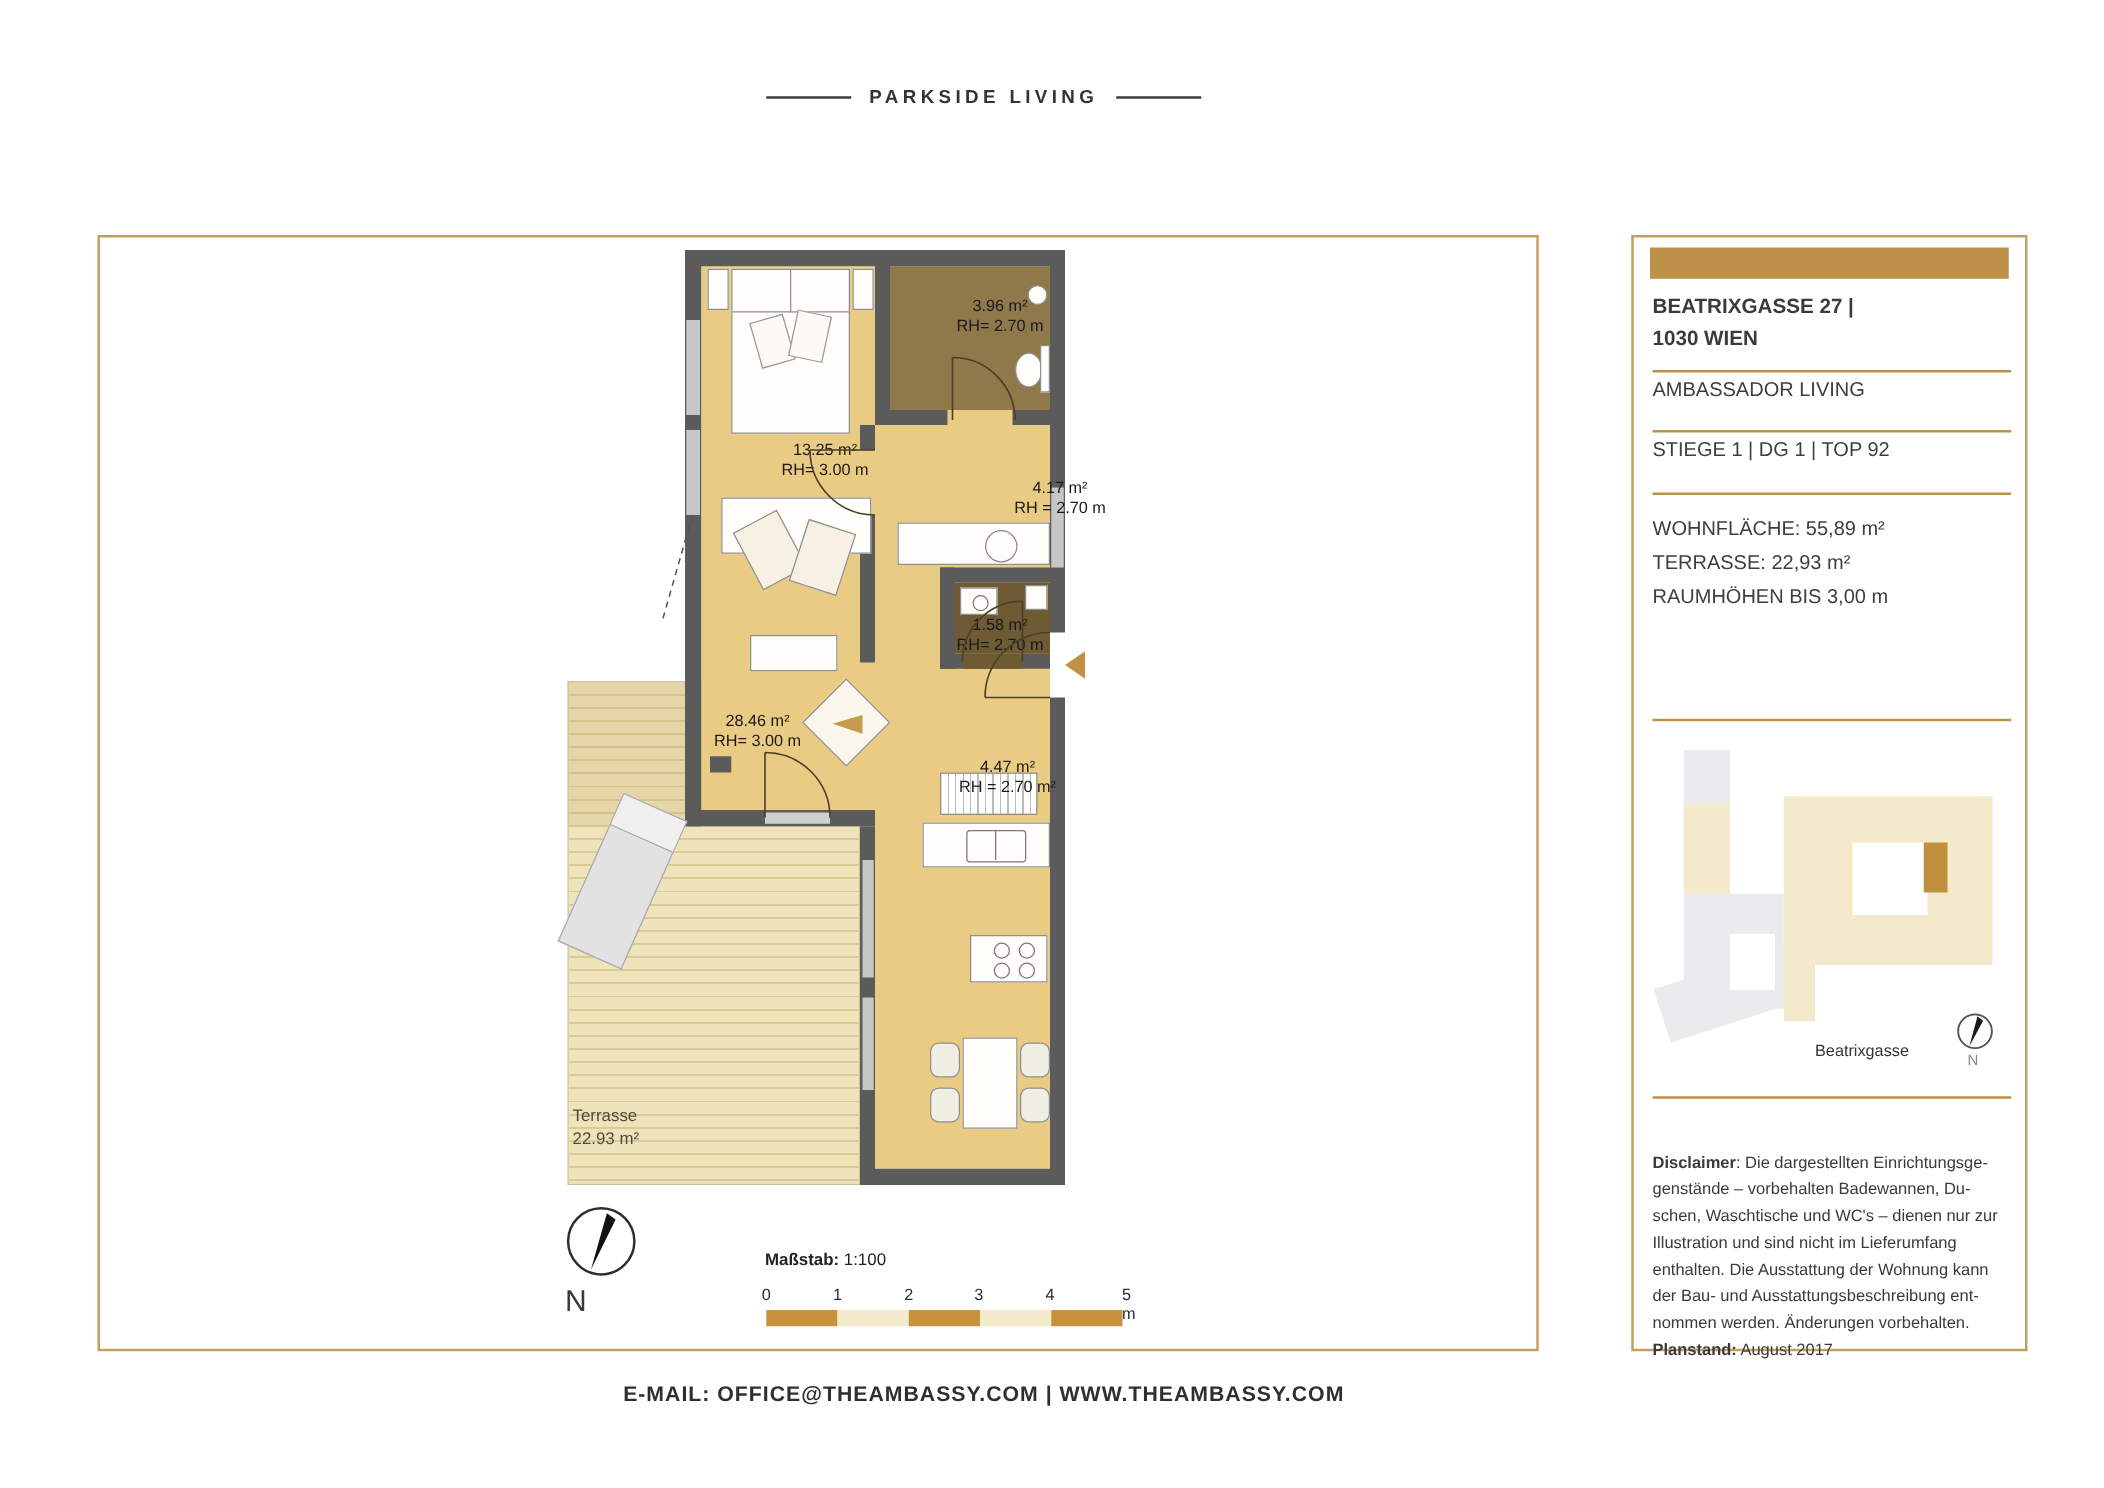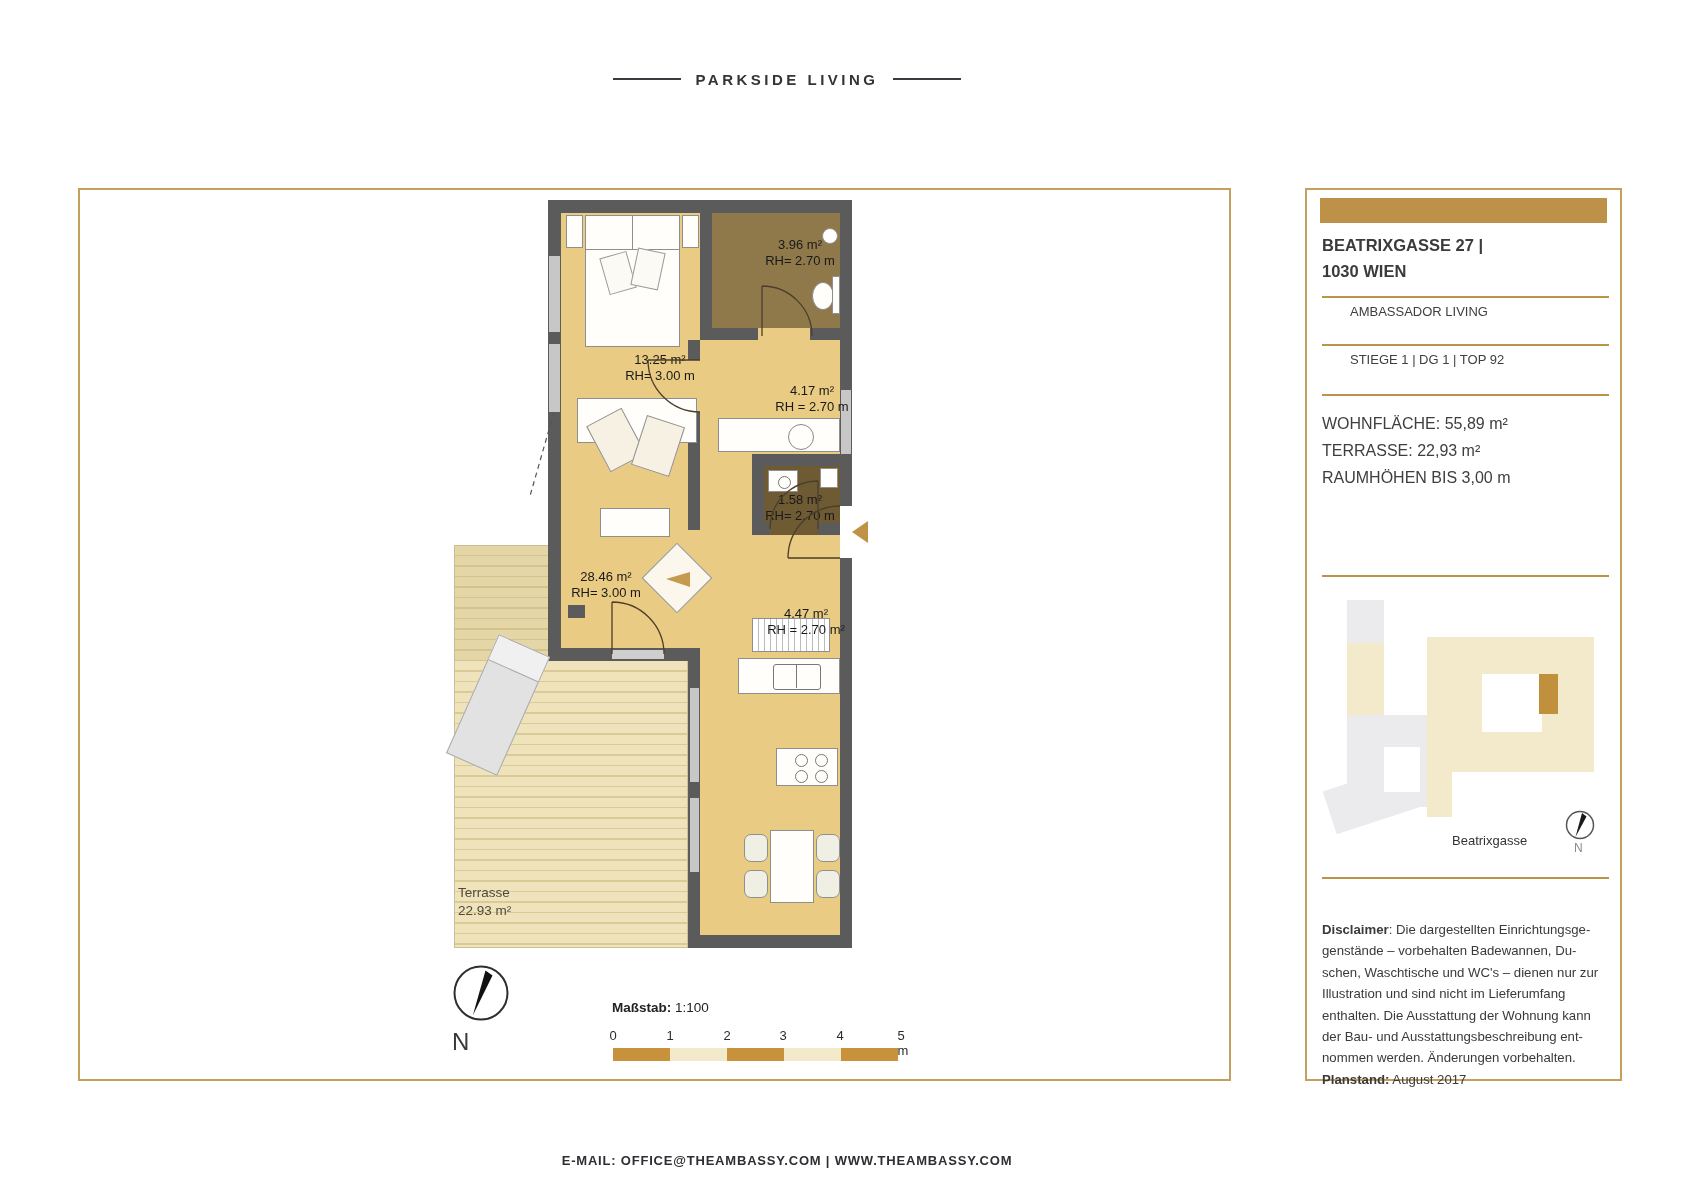--- a/index.html
+++ b/index.html
@@ -4,21 +4,21 @@
 <style>
   html,body{margin:0;padding:0;background:#ffffff;font-family:"Liberation Sans",sans-serif;}
   #page{position:relative;width:1683px;height:1190px;background:#fff;overflow:hidden;}
   .abs{position:absolute;}
   .wall{position:absolute;background:#5B5B5B;}
   .win{position:absolute;background:#C7C7C7;}
   .tanfill{position:absolute;background:#EACB83;}
   .furn{position:absolute;background:#FFFEFA;border:1px solid #8F8F8F;box-sizing:border-box;}
   .roomlabel{position:absolute;transform:translate(-50%,-50%);text-align:center;font-size:13px;line-height:1.25;color:#191919;white-space:nowrap;}
   .goldline{position:absolute;height:2px;background:#BD9348;}
-  .sbtext{color:#3E3E3E;font-size:13px;white-space:nowrap;margin-left:28px;}
+  .sbtext{color:#3E3E3E;font-size:16px;white-space:nowrap;}
   .tick{position:absolute;font-size:13px;color:#2b2b2b;transform:translateX(-50%);}
   .seg{display:inline-block;height:13px;vertical-align:top;}
 </style>
 </head>
 <body>
 
 <div id="page">
 
   <div class="abs" style="left:0;top:52;width:1574px;top:52px;text-align:center;">
     <div style="margin-top:17px;font-size:15px;letter-spacing:3.5px;color:#33333A;">
@@ -105,21 +105,21 @@
   </div>
 
   <div class="roomlabel" style="left:800px;top:253px;">
     <div>3.96 m²</div>
       <div>RH= 2.70 m</div>
   </div>
   <div class="roomlabel" style="left:660px;top:368px;">
     <div>13.25 m²</div>
       <div>RH= 3.00 m</div>
   </div>
-  <div class="roomlabel" style="left:812px;top:399px;">
+  <div class="roomlabel" style="left:848px;top:399px;">
     <div>4.17 m²</div>
       <div>RH = 2.70 m</div>
   </div>
   <div class="roomlabel" style="left:800px;top:508px;">
     <div>1.58 m²</div>
       <div>RH= 2.70 m</div>
   </div>
   <div class="roomlabel" style="left:606px;top:585px;">
     <div>28.46 m²</div>
       <div>RH= 3.00 m</div>
@@ -211,15 +211,15 @@
       <div>genstände – vorbehalten Badewannen, Du-</div>
       <div>schen, Waschtische und WC's – dienen nur zur</div>
       <div>Illustration und sind nicht im Lieferumfang</div>
       <div>enthalten. Die Ausstattung der Wohnung kann</div>
       <div>der Bau- und Ausstattungsbeschreibung ent-</div>
       <div>nommen werden. Änderungen vorbehalten.</div>
       <div><b>Planstand:</b> <span>August 2017</span></div>
     </div>
   </div>
 
-  <div class="abs" style="left:0;top:1106px;width:1574px;text-align:center;font-weight:700;font-size:13px;letter-spacing:0.8px;color:#2E2E33;margin-top:47px;">E-MAIL: OFFICE@THEAMBASSY.COM | WWW.THEAMBASSY.COM</div>
+  <div class="abs" style="left:0;top:1106px;width:1574px;text-align:center;font-weight:700;font-size:17px;letter-spacing:0.8px;color:#2E2E33;">E-MAIL: OFFICE@THEAMBASSY.COM | WWW.THEAMBASSY.COM</div>
 
 </div>
 
 </body></html>

